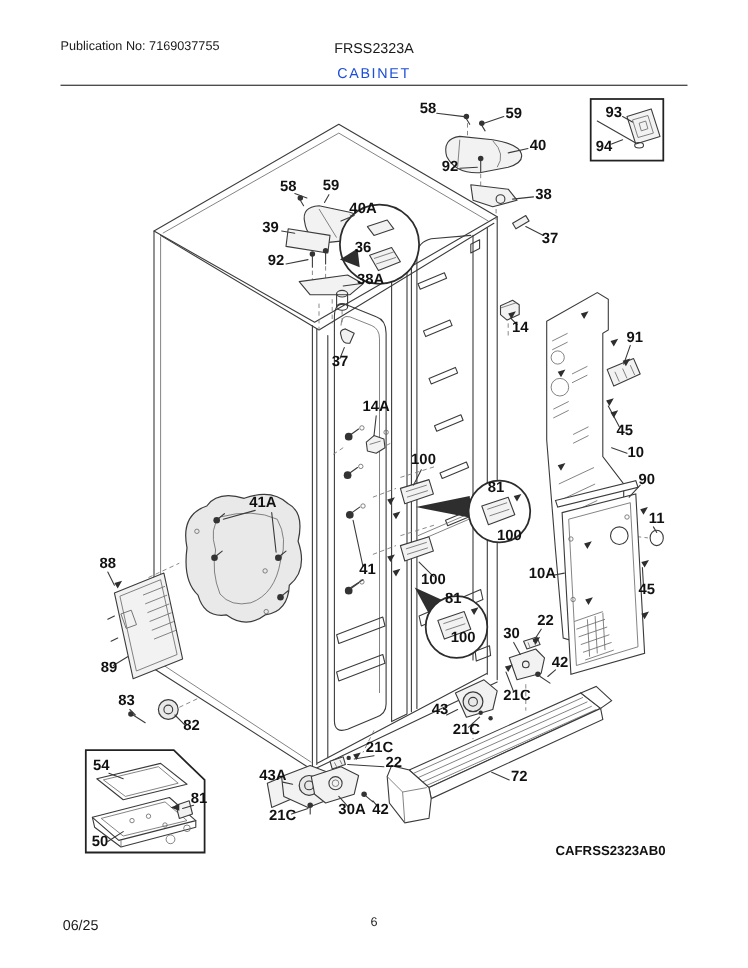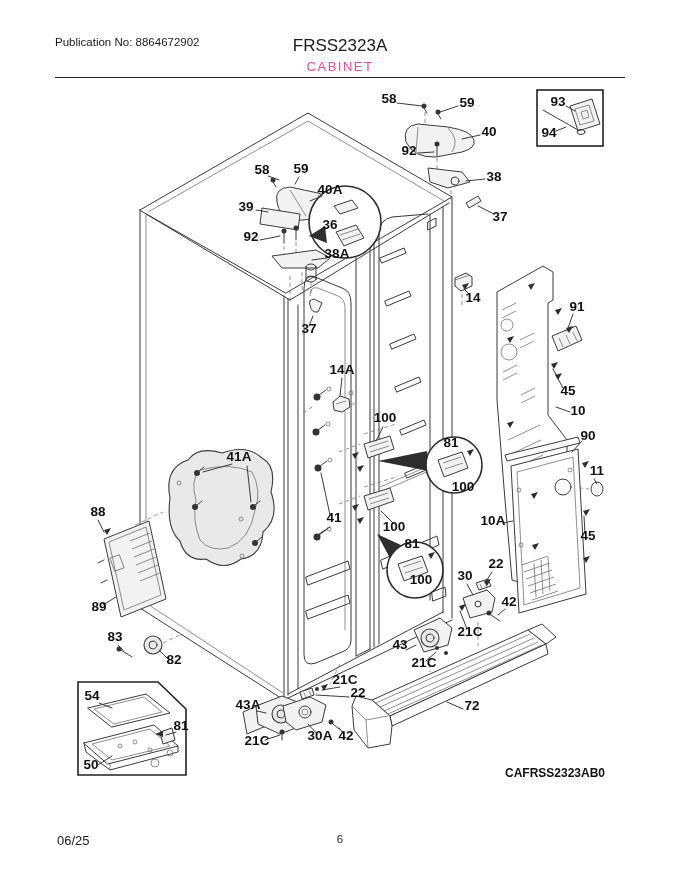--- a/index.html
+++ b/index.html
@@ -1,21 +1,21 @@
 <!DOCTYPE html>
 <html><head>
 <meta charset="utf-8">
 <style>
   html,body{margin:0;padding:0;background:#ffffff;}
   .page{position:relative;width:680px;height:880px;background:#fff;overflow:hidden;
         font-family:"Liberation Sans",sans-serif;color:#1a1a1a;}
   .hdr-pub{position:absolute;left:55px;top:36px;font-size:11.5px;}
-  .hdr-model{position:absolute;left:340px;top:36px;transform:translateX(-50%);font-size:17px;}
+  .hdr-model{position:absolute;left:340px;top:36px;transform:translateX(-50%);font-size:13px;}
   .section-title{position:absolute;left:340px;top:59px;transform:translateX(-50%);
-        font-size:13px;color:#ec4899;letter-spacing:1.5px;}
+        font-size:13px;color:#1d4ed8;letter-spacing:1.5px;}
   .rule{position:absolute;left:55px;top:77px;width:570px;height:0;border:none;
         border-top:1.6px solid #222;margin:0;}
   .ftr-date{position:absolute;left:57px;top:833px;font-size:13px;}
   .ftr-page{position:absolute;left:340px;top:833px;transform:translateX(-50%);font-size:11.5px;}
   svg.diagram{position:absolute;left:0;top:0;}
   .ln{fill:none;stroke:#3b3b3b;stroke-width:1;stroke-linejoin:round;stroke-linecap:round;}
   .lt{fill:none;stroke:#6a6a6a;stroke-width:.75;stroke-linejoin:round;}
   .fillA{fill:#f2f2f2;stroke:#3b3b3b;stroke-width:1;stroke-linejoin:round;}
   .fillB{fill:#e9e9e9;stroke:#3b3b3b;stroke-width:1.1;stroke-linejoin:round;}
   .fillW{fill:#ffffff;stroke:#3b3b3b;stroke-width:1;}
@@ -24,21 +24,21 @@
   .dot{fill:#333;stroke:none;}
   .box{fill:#fff;stroke:#222;stroke-width:1.6;stroke-linejoin:miter;}
   .circ{fill:#fff;stroke:#2c2c2c;stroke-width:1.6;}
   .callout{font-family:"Liberation Sans",sans-serif;font-size:13.5px;font-weight:bold;fill:#111;}
   .code{font-family:"Liberation Sans",sans-serif;font-size:12px;font-weight:bold;fill:#111;}
 </style>
 </head>
 <body>
 
 <div class="page">
-  <span class="hdr-pub">Publication No: 8864672902</span>
+  <span class="hdr-pub">Publication No: 7169037755</span>
   <span class="hdr-model">FRSS2323A</span>
   <span class="section-title">CABINET</span>
   <hr class="rule">
 
   <svg class="diagram" width="680" height="880" viewBox="0 0 680 880">
 
     <g>
       <path class="ln" d="M140,210 L308,113 L452,197 L286,293 Z"></path>
       <path class="lt" d="M148,212 L308,121 L444,201"></path>
       <path class="ln" d="M290,300 L449,203 M146,214 L290,300"></path>

